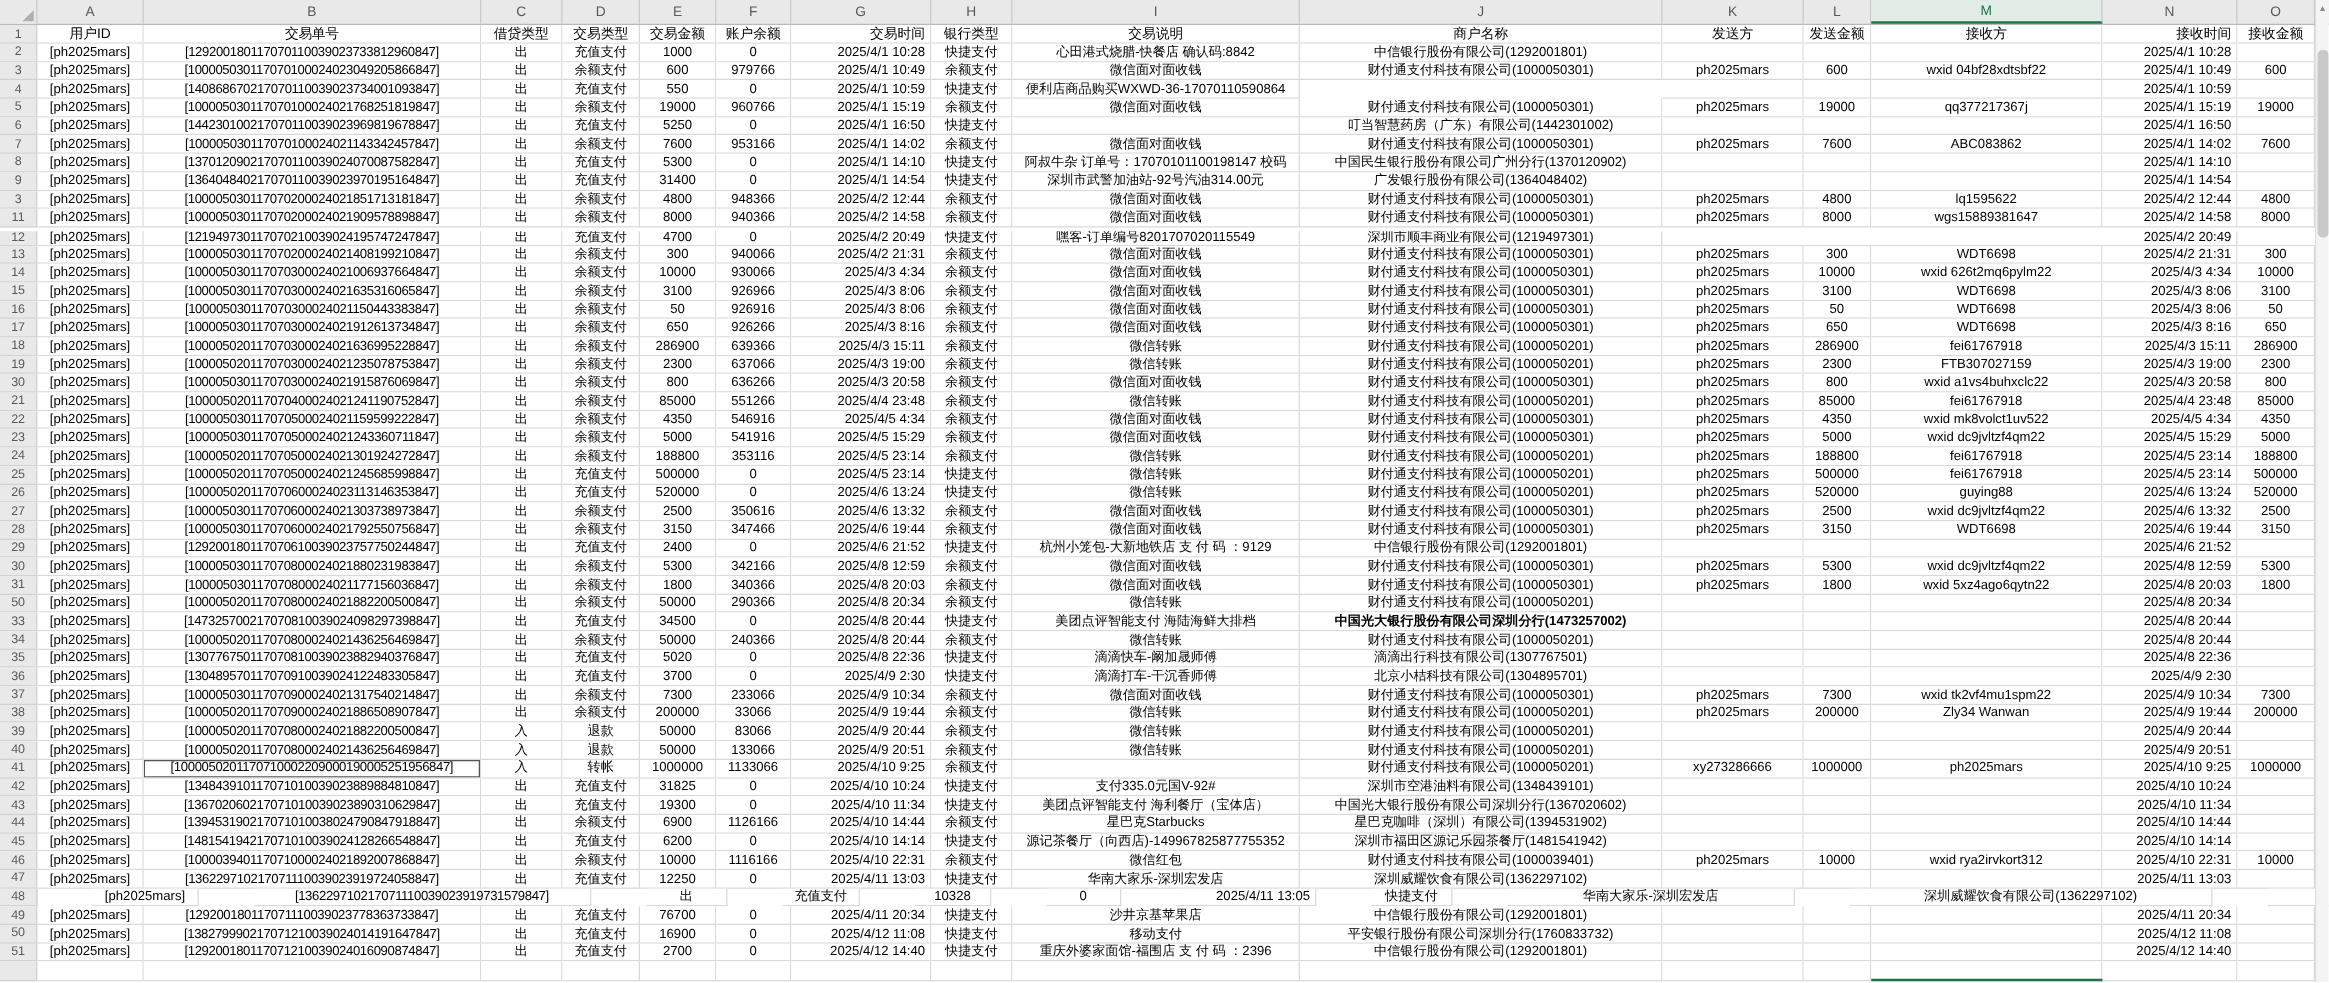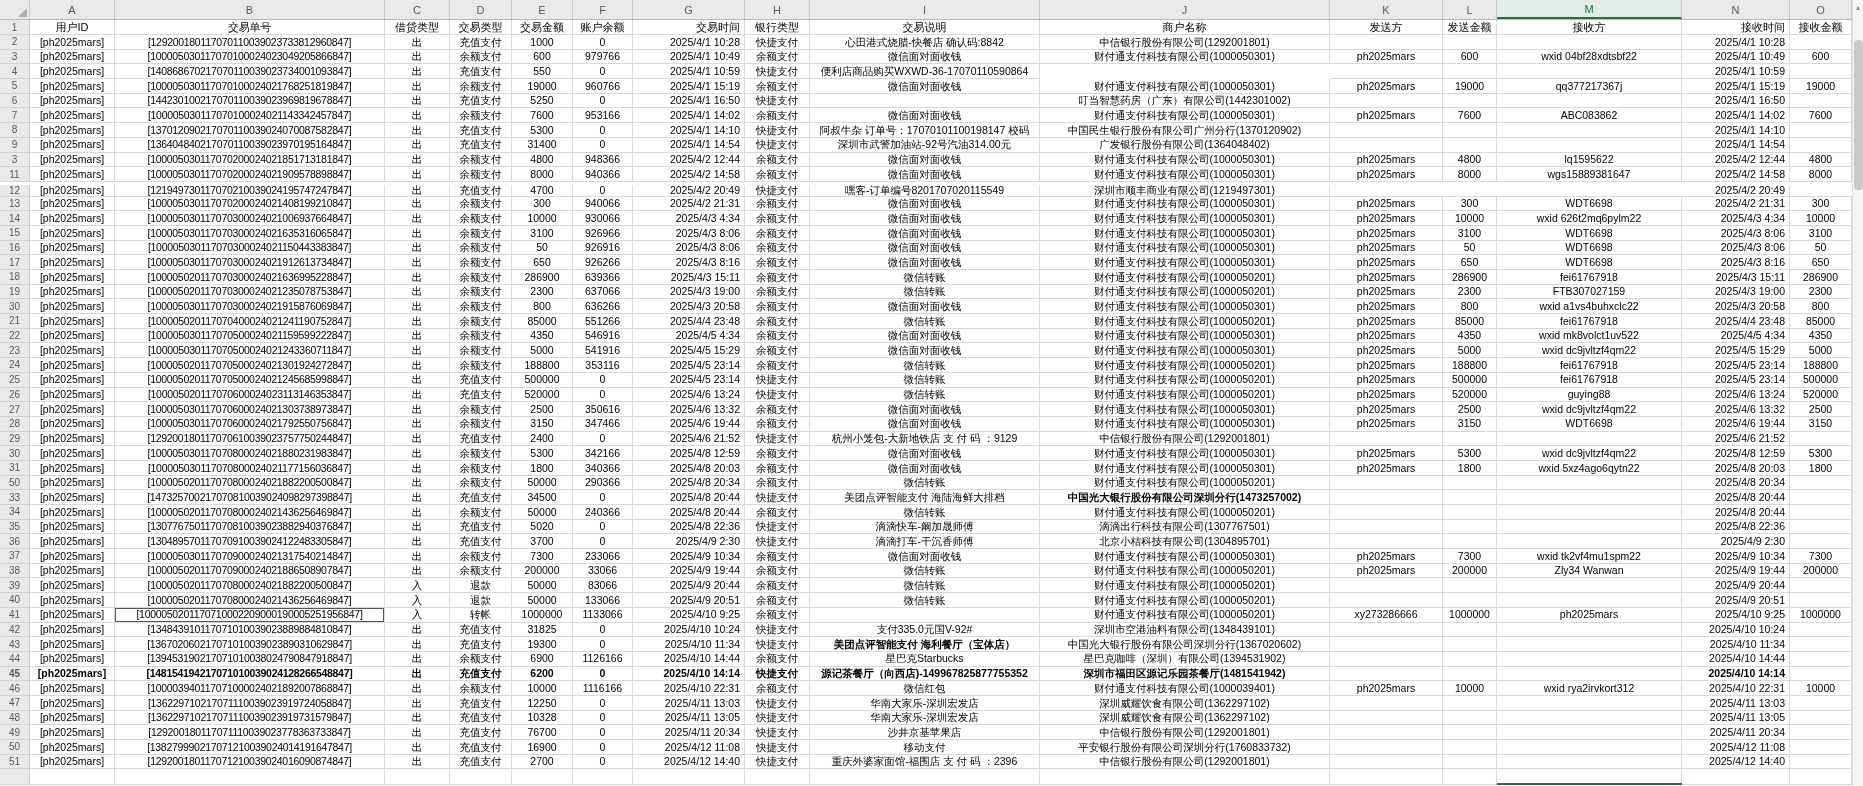--- a/index.html
+++ b/index.html
@@ -811,21 +811,21 @@
       <div class="grid-row" style="height: 14.7px;">
         <div class="rowhead" style="width: 30px;">43</div>
         <div class="cell" style="width: 85px;">[ph2025mars]</div>
         <div class="cell colB" style="width: 270px;">[136702060217071010039023890310629847]</div>
         <div class="cell" style="width: 65px;">出</div>
         <div class="cell" style="width: 62px;">充值支付</div>
         <div class="cell" style="width: 61px;">19300</div>
         <div class="cell" style="width: 60px;">0</div>
         <div class="cell right" style="width: 112px;">2025/4/10 11:34</div>
         <div class="cell" style="width: 65px;">快捷支付</div>
-        <div class="cell" style="width: 230px; font-weight: bold;">美团点评智能支付 海利餐厅（宝体店）</div>
+        <div class="cell" style="width: 230px;">美团点评智能支付 海利餐厅（宝体店）</div>
         <div class="cell" style="width: 290px;">中国光大银行股份有限公司深圳分行(1367020602)</div>
         <div class="cell" style="width: 113px;"></div>
         <div class="cell" style="width: 54px;"></div>
         <div class="cell" style="width: 185px;"></div>
         <div class="cell right" style="width: 108px;">2025/4/10 11:34</div>
         <div class="cell" style="width: 62px;"></div>
       </div>
       <div class="grid-row" style="height: 14.7px;">
         <div class="rowhead" style="width: 30px;">44</div>
         <div class="cell" style="width: 85px;">[ph2025mars]</div>
@@ -837,21 +837,21 @@
         <div class="cell right" style="width: 112px;">2025/4/10 14:44</div>
         <div class="cell" style="width: 65px;">余额支付</div>
         <div class="cell" style="width: 230px;">星巴克Starbucks</div>
         <div class="cell" style="width: 290px;">星巴克咖啡（深圳）有限公司(1394531902)</div>
         <div class="cell" style="width: 113px;"></div>
         <div class="cell" style="width: 54px;"></div>
         <div class="cell" style="width: 185px;"></div>
         <div class="cell right" style="width: 108px;">2025/4/10 14:44</div>
         <div class="cell" style="width: 62px;"></div>
       </div>
-      <div class="grid-row" style="height: 14.7px; font-weight: bold;">
+      <div class="grid-row" style="height: 14.7px;">
         <div class="rowhead" style="width: 30px;">45</div>
         <div class="cell" style="width: 85px;">[ph2025mars]</div>
         <div class="cell colB" style="width: 270px;">[148154194217071010039024128266548847]</div>
         <div class="cell" style="width: 65px;">出</div>
         <div class="cell" style="width: 62px;">充值支付</div>
         <div class="cell" style="width: 61px;">6200</div>
         <div class="cell" style="width: 60px;">0</div>
         <div class="cell right" style="width: 112px;">2025/4/10 14:14</div>
         <div class="cell" style="width: 65px;">快捷支付</div>
         <div class="cell" style="width: 230px;">源记茶餐厅（向西店)-149967825877755352</div>
@@ -891,21 +891,21 @@
         <div class="cell right" style="width: 112px;">2025/4/11 13:03</div>
         <div class="cell" style="width: 65px;">快捷支付</div>
         <div class="cell" style="width: 230px;">华南大家乐-深圳宏发店</div>
         <div class="cell" style="width: 290px;">深圳威耀饮食有限公司(1362297102)</div>
         <div class="cell" style="width: 113px;"></div>
         <div class="cell" style="width: 54px;"></div>
         <div class="cell" style="width: 185px;"></div>
         <div class="cell right" style="width: 108px;">2025/4/11 13:03</div>
         <div class="cell" style="width: 62px;"></div>
       </div>
-      <div class="grid-row" style="height: 14.7px;">
+      <div class="grid-row" style="height: 14.7px; gap: 44px;">
         <div class="rowhead" style="width: 30px;">48</div>
         <div class="cell" style="width: 85px;">[ph2025mars]</div>
         <div class="cell colB" style="width: 270px;">[136229710217071110039023919731579847]</div>
         <div class="cell" style="width: 65px;">出</div>
         <div class="cell" style="width: 62px;">充值支付</div>
         <div class="cell" style="width: 61px;">10328</div>
         <div class="cell" style="width: 60px;">0</div>
         <div class="cell right" style="width: 112px;">2025/4/11 13:05</div>
         <div class="cell" style="width: 65px;">快捷支付</div>
         <div class="cell" style="width: 230px;">华南大家乐-深圳宏发店</div>

